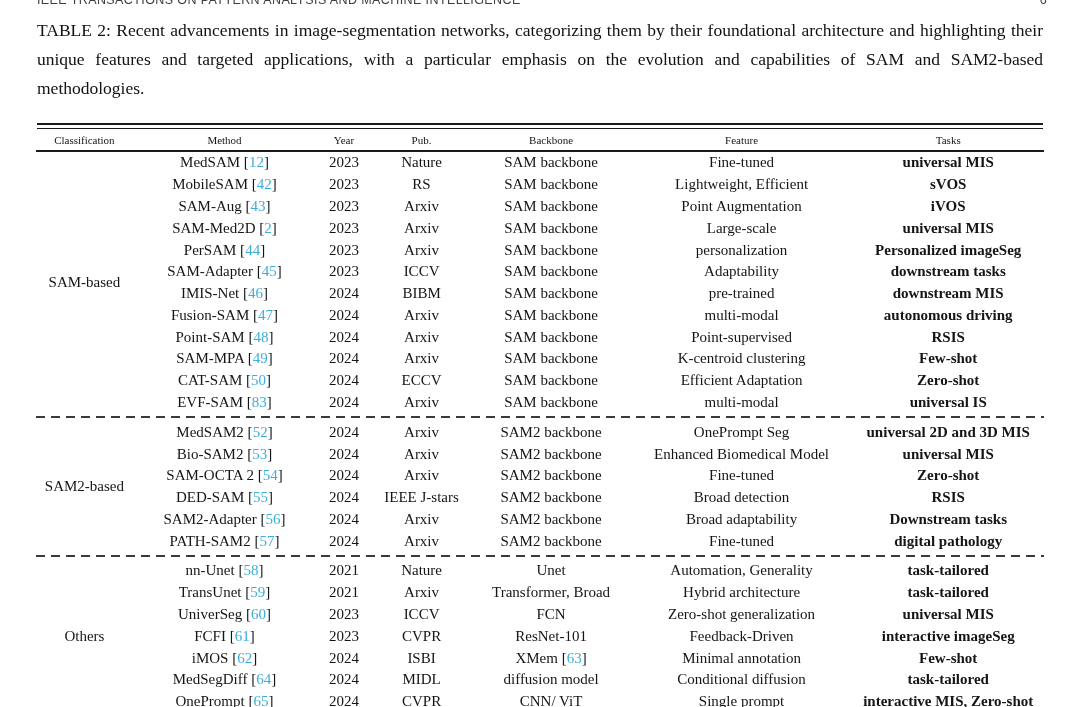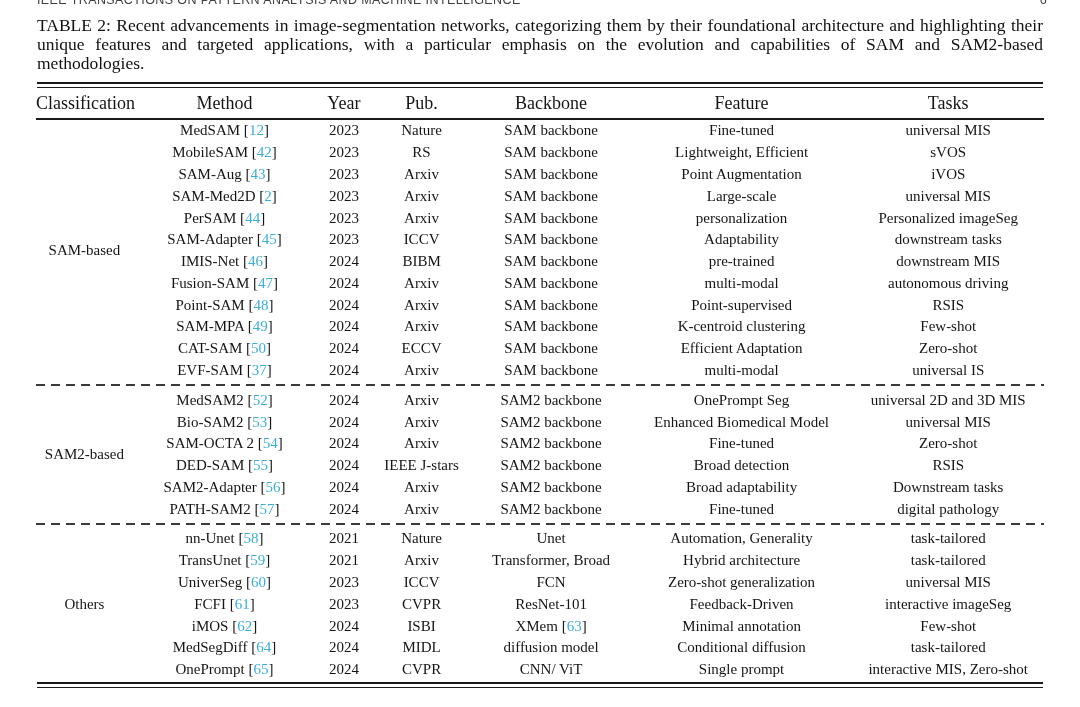--- a/index.html
+++ b/index.html
@@ -19,57 +19,57 @@
     right: 33px;
     display: flex;
     justify-content: space-between;
     font-family: "Liberation Sans", sans-serif;
     font-size: 12.5px;
     letter-spacing: 0.4px;
     color: #3f3f3f;
     white-space: nowrap;
   }
   .caption {
-    margin: 16px 37px 9px 37px;
+    margin: 16px 37px 20px 37px;
     width: 1006px;
     font-size: 17.5px;
-    line-height: 19px;
+    line-height: 29px;
     text-align: justify;
     color: #111;
   }
   .rule-double {
     margin: 0 37px;
     height: 3px;
     border-top: 2px solid #1a1a1a;
     border-bottom: 1px solid #1a1a1a;
   }
   table.data {
     width: 1008px;
     margin: 0 36px;
     border-collapse: collapse;
     table-layout: fixed;
     font-size: 15px;
   }
   table.data th {
     font-weight: normal;
-    font-size: 18px;
+    font-size: 11px;
     padding: 5px 0 4px 0;
     border-bottom: 2px solid #1a1a1a;
     text-align: center;
     white-space: nowrap;
   }
   table.data td {
     padding: 2.4px 0;
     line-height: 17px;
     text-align: center;
     white-space: nowrap;
     overflow: hidden;
     vertical-align: middle;
   }
-  th.col-tasks, td.col-tasks { text-align: left; padding-left: 12px; }
+  th.col-tasks, td.col-tasks { text-align: left; padding-left: 12px; font-weight: bold; }
   td.col-class { text-align: center; }
   .cite { color: var(--cite-color, #3aaedc); }
   tr.sep-row td { padding: 3px 0; }
   .dash {
     height: 2px;
     background: repeating-linear-gradient(to right, #3a3a3a 0 9px, transparent 9px 15px);
   }
   .rule-bottom { margin-top: 1px; }
 </style>
 </head>
@@ -191,21 +191,21 @@
         </tr>
         <tr>
           <td class="col-method">CAT-SAM [<span class="cite">50</span>]</td>
           <td class="col-year">2024</td>
           <td class="col-pub">ECCV</td>
           <td class="col-backbone">SAM backbone</td>
           <td class="col-feature">Efficient Adaptation</td>
           <td class="col-tasks">Zero-shot</td>
         </tr>
         <tr>
-          <td class="col-method">EVF-SAM [<span class="cite">37</span>]</td>
+          <td class="col-method">EVF-SAM [<span class="cite">83</span>]</td>
           <td class="col-year">2024</td>
           <td class="col-pub">Arxiv</td>
           <td class="col-backbone">SAM backbone</td>
           <td class="col-feature">multi-modal</td>
           <td class="col-tasks">universal IS</td>
         </tr>
         <tr class="sep-row">
           <td colspan="7">
             <div class="dash"></div>
           </td>

